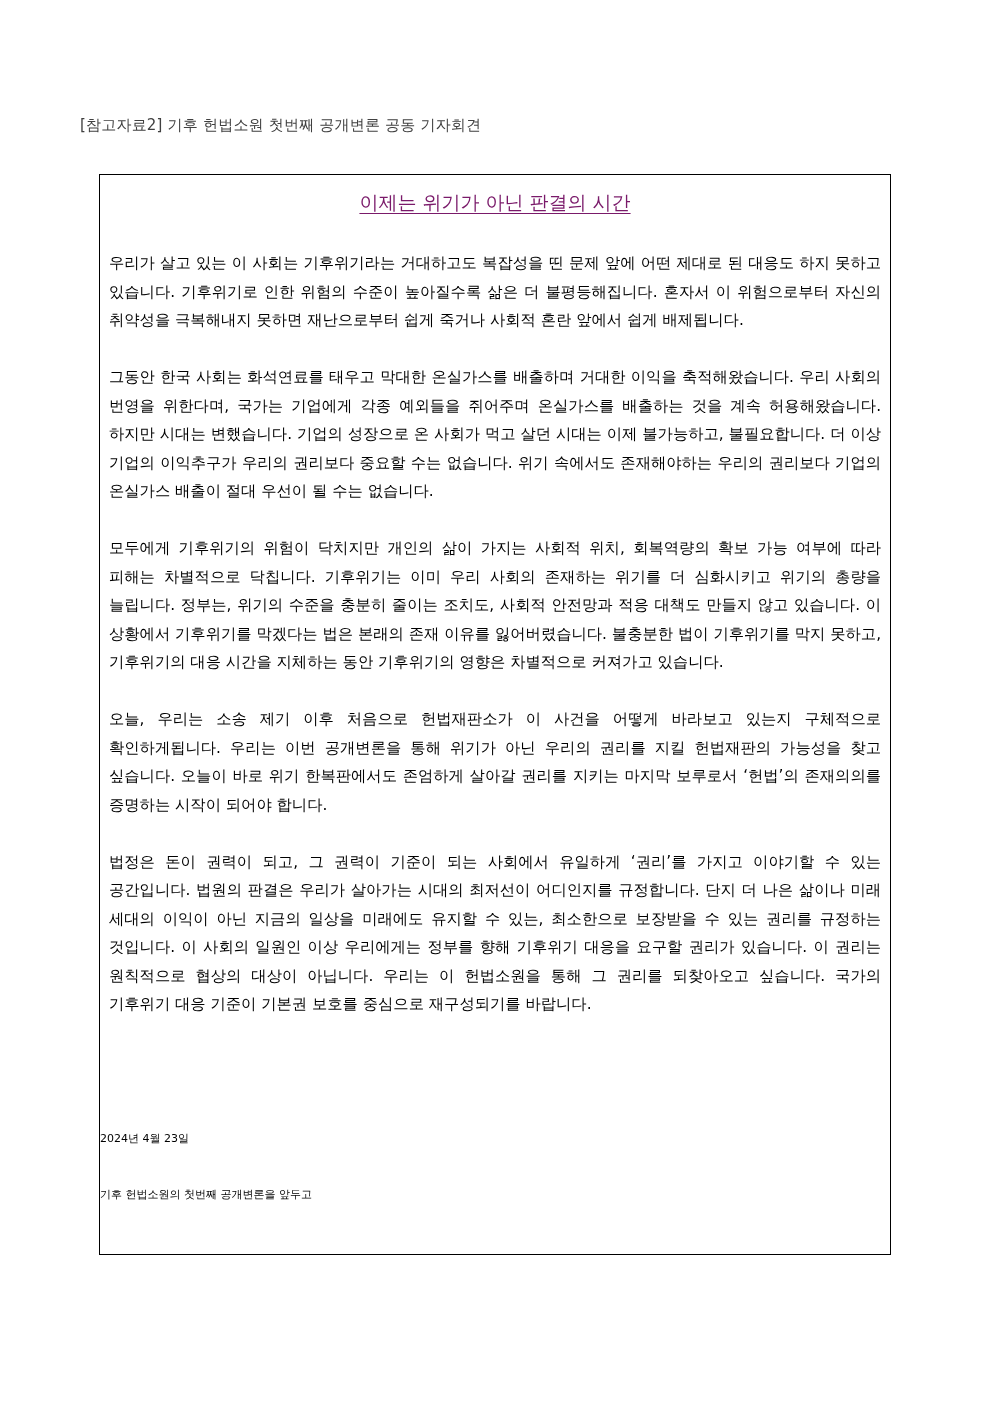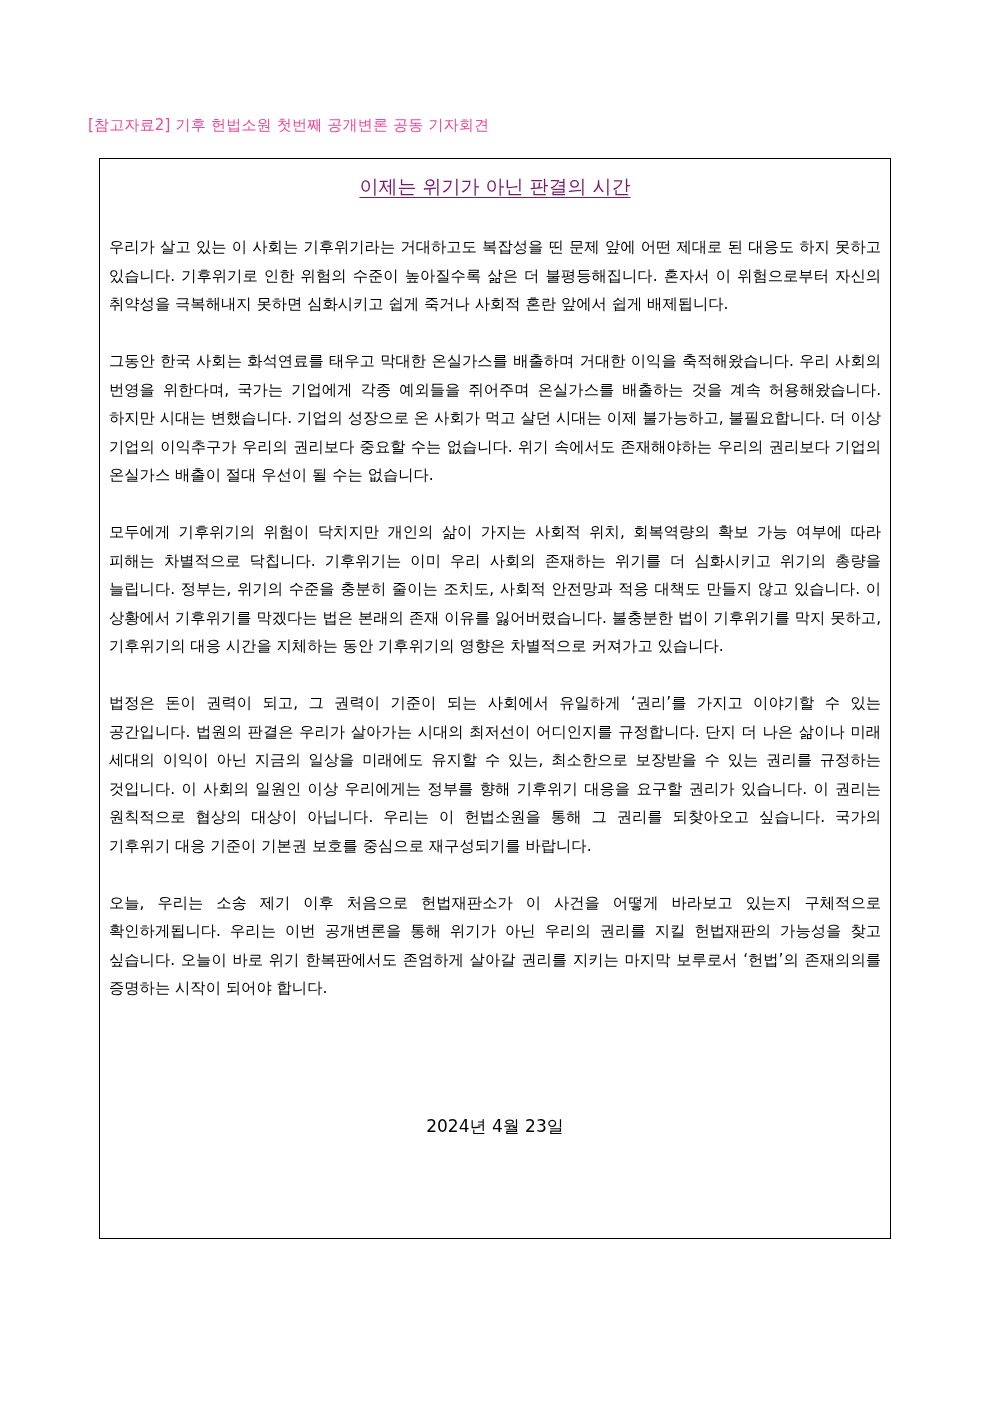--- a/index.html
+++ b/index.html
@@ -10,31 +10,31 @@
     body {
       width: 992px;
       height: 1403px;
       position: relative;
       font-family: "DejaVu Sans", "Liberation Sans", sans-serif;
       color: #000000;
       overflow: hidden;
     }
     .ref-label {
       position: absolute;
-      left: 88px;
+      left: 80px;
       top: 116px;
       font-size: 15px;
-      color: #ec4899;
+      color: #404040;
       letter-spacing: 0.2px;
       white-space: nowrap;
     }
     .box {
       position: absolute;
       left: 99px;
-      top: 158px;
+      top: 174px;
       width: 792px;
       height: 1081px;
       border: 1px solid #000000;
       box-sizing: border-box;
     }
     .title {
       position: absolute;
       left: 0;
       right: 0;
       top: 15px;
@@ -55,38 +55,39 @@
       font-size: 15.3px;
       line-height: 28.5px;
       text-align: justify;
       margin: 0 0 28.5px 0;
       word-break: keep-all;
     }
     .footer {
       position: absolute;
       left: 0;
       right: 0;
-      text-align: center;
-      font-size: 17px;
+      text-align: left;
+      font-size: 11px;
       white-space: nowrap;
     }
     .date { top: 956px; }
     .sig1 { top: 1012px; }
     .sig2 { top: 1040px; }
   </style>
 </head>
 <body>
 
 <div class="ref-label">[참고자료2] 기후 헌법소원 첫번째 공개변론 공동 기자회견</div>
 
 <div class="box">
   <div class="title">이제는 위기가 아닌 판결의 시간</div>
 
   <div class="body-text">
-    <p class="para">우리가 살고 있는 이 사회는 기후위기라는 거대하고도 복잡성을 띤 문제 앞에 어떤 제대로 된 대응도 하지 못하고 있습니다. 기후위기로 인한 위험의 수준이 높아질수록 삶은 더 불평등해집니다. 혼자서 이 위험으로부터 자신의 취약성을 극복해내지 못하면 심화시키고 쉽게 죽거나 사회적 혼란 앞에서 쉽게 배제됩니다.</p>
+    <p class="para">우리가 살고 있는 이 사회는 기후위기라는 거대하고도 복잡성을 띤 문제 앞에 어떤 제대로 된 대응도 하지 못하고 있습니다. 기후위기로 인한 위험의 수준이 높아질수록 삶은 더 불평등해집니다. 혼자서 이 위험으로부터 자신의 취약성을 극복해내지 못하면 재난으로부터 쉽게 죽거나 사회적 혼란 앞에서 쉽게 배제됩니다.</p>
     <p class="para">그동안 한국 사회는 화석연료를 태우고 막대한 온실가스를 배출하며 거대한 이익을 축적해왔습니다. 우리 사회의 번영을 위한다며, 국가는 기업에게 각종 예외들을 쥐어주며 온실가스를 배출하는 것을 계속 허용해왔습니다. 하지만 시대는 변했습니다. 기업의 성장으로 온 사회가 먹고 살던 시대는 이제 불가능하고, 불필요합니다. 더 이상 기업의 이익추구가 우리의 권리보다 중요할 수는 없습니다. 위기 속에서도 존재해야하는 우리의 권리보다 기업의 온실가스 배출이 절대 우선이 될 수는 없습니다.</p>
     <p class="para">모두에게 기후위기의 위험이 닥치지만 개인의 삶이 가지는 사회적 위치, 회복역량의 확보 가능 여부에 따라 피해는 차별적으로 닥칩니다. 기후위기는 이미 우리 사회의 존재하는 위기를 더 심화시키고 위기의 총량을 늘립니다. 정부는, 위기의 수준을 충분히 줄이는 조치도, 사회적 안전망과 적응 대책도 만들지 않고 있습니다. 이 상황에서 기후위기를 막겠다는 법은 본래의 존재 이유를 잃어버렸습니다. 불충분한 법이 기후위기를 막지 못하고, 기후위기의 대응 시간을 지체하는 동안 기후위기의 영향은 차별적으로 커져가고 있습니다.</p>
+    <p class="para">오늘, 우리는 소송 제기 이후 처음으로 헌법재판소가 이 사건을 어떻게 바라보고 있는지 구체적으로 확인하게됩니다. 우리는 이번 공개변론을 통해 위기가 아닌 우리의 권리를 지킬 헌법재판의 가능성을 찾고 싶습니다. 오늘이 바로 위기 한복판에서도 존엄하게 살아갈 권리를 지키는 마지막 보루로서 ‘헌법’의 존재의의를 증명하는 시작이 되어야 합니다.</p>
     <p class="para">법정은 돈이 권력이 되고, 그 권력이 기준이 되는 사회에서 유일하게 ‘권리’를 가지고 이야기할 수 있는 공간입니다. 법원의 판결은 우리가 살아가는 시대의 최저선이 어디인지를 규정합니다. 단지 더 나은 삶이나 미래 세대의 이익이 아닌 지금의 일상을 미래에도 유지할 수 있는, 최소한으로 보장받을 수 있는 권리를 규정하는 것입니다. 이 사회의 일원인 이상 우리에게는 정부를 향해 기후위기 대응을 요구할 권리가 있습니다. 이 권리는 원칙적으로 협상의 대상이 아닙니다. 우리는 이 헌법소원을 통해 그 권리를 되찾아오고 싶습니다. 국가의 기후위기 대응 기준이 기본권 보호를 중심으로 재구성되기를 바랍니다.</p>
-    <p class="para">오늘, 우리는 소송 제기 이후 처음으로 헌법재판소가 이 사건을 어떻게 바라보고 있는지 구체적으로 확인하게됩니다. 우리는 이번 공개변론을 통해 위기가 아닌 우리의 권리를 지킬 헌법재판의 가능성을 찾고 싶습니다. 오늘이 바로 위기 한복판에서도 존엄하게 살아갈 권리를 지키는 마지막 보루로서 ‘헌법’의 존재의의를 증명하는 시작이 되어야 합니다.</p>
   </div>
 
   <div class="footer date">2024년 4월 23일</div>
+  <div class="footer sig1">기후 헌법소원의 첫번째 공개변론을 앞두고</div>
 </div>
 
 </body></html>

